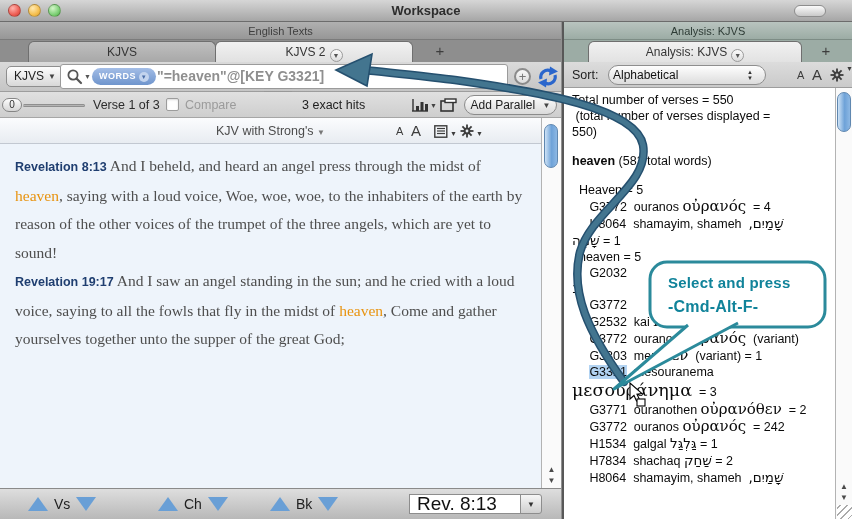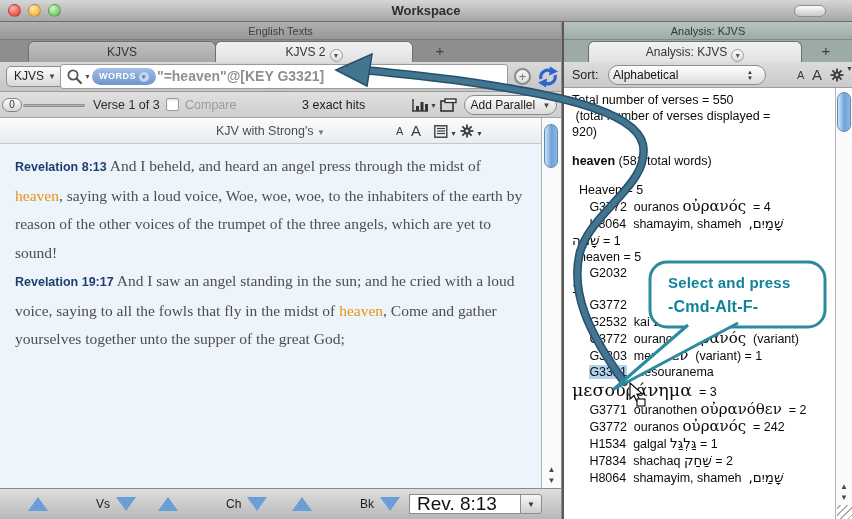--- a/index.html
+++ b/index.html
@@ -112,21 +112,21 @@
 
   
   .footer-l{position:absolute;left:0;top:466px;width:561px;height:31px;
             background:linear-gradient(#dedede,#b8b8b8);border-top:1px solid #8a8a8a;}
   .tri-up{display:inline-block;width:0;height:0;border-left:10px solid transparent;
           border-right:10px solid transparent;border-bottom:14px solid #699fd6;
           vertical-align:middle;margin:0 6px;}
   .tri-dn{display:inline-block;width:0;height:0;border-left:10px solid transparent;
           border-right:10px solid transparent;border-top:14px solid #699fd6;
           vertical-align:middle;margin:0 6px;}
-  .nav-label{display:inline-block;font-size:12px;color:#1e1e1e;vertical-align:middle;margin-left:42px;}
+  .nav-label{display:inline-block;font-size:14px;color:#1e1e1e;vertical-align:middle;}
   .nav-group{position:absolute;top:7px;}
   .ref-combo{position:absolute;left:409px;top:5px;width:112px;height:20px;background:#fff;
              border:1px solid #8d8d8d;font-size:19px;line-height:18px;padding-left:7px;color:#111;}
   .ref-dd-btn{position:absolute;left:520px;top:5px;width:22px;height:20px;border:1px solid #8d8d8d;
               background:linear-gradient(#f6f6f6,#cfcfcf);text-align:center;font-size:8px;line-height:20px;color:#333;
               border-radius:0 3px 3px 0;}
 
   
   .groupbar-r{position:absolute;left:0;top:0;width:100%;height:18px;text-align:center;font-size:11px;
               line-height:18px;color:#2e3c36;background:linear-gradient(#b9c4bf,#9caca5);border-bottom:1px solid #7d8c85;}
@@ -265,21 +265,21 @@
       <div class="sb-arrows" style="bottom:2px;">▲<br>▼</div>
     </div>
 
     <div class="footer-l">
       <span class="nav-group" style="left:22px;">
         <span class="tri-up"></span><span class="nav-label">Vs</span><span class="tri-dn"></span>
       </span>
       <span class="nav-group" style="left:152px;">
         <span class="tri-up"></span><span class="nav-label">Ch</span><span class="tri-dn"></span>
       </span>
-      <span class="nav-group" style="left:286px;">
+      <span class="nav-group" style="left:264px;">
         <span class="tri-up"></span><span class="nav-label">Bk</span><span class="tri-dn"></span>
       </span>
       <span class="ref-combo">Rev. 8:13</span>
       <span class="ref-dd-btn">▼</span>
     </div>
   </div>
 
   <div class="divider"></div>
 
   <div class="pane-right">
@@ -309,21 +309,21 @@
         </g>
         <circle cx="7" cy="7" r="3.4" fill="#3c3c3c"></circle>
           <circle cx="7" cy="7" r="1.4" fill="#cacaca"></circle>
       </svg>
       <span class="rgear-dd">▼</span>
     </div>
 
     <div class="analysis">
         <div class="aline"><span>Total number of verses = 550</span></div>
         <div class="aline"><span> (total number of verses displayed =</span></div>
-        <div class="aline"><span>920)</span></div>
+        <div class="aline"><span>550)</span></div>
         <div class="aline blank">&nbsp;</div>
         <div class="aline"><span class="seg-b">heaven</span><span> (582 total words)</span></div>
         <div class="aline blank">&nbsp;</div>
         <div class="aline"><span>  Heaven = 5</span></div>
         <div class="aline"><span>     G3772  ouranos </span><span class="seg-gk">οὐρανός</span><span>  = 4</span></div>
         <div class="aline"><span>     H8064  shamayim, shameh  </span><span class="seg-he">,שָׁמַיִם</span></div>
         <div class="aline"><span class="seg-he">שָׁמֶה</span><span> = 1</span></div>
         <div class="aline"><span>  heaven = 5</span></div>
         <div class="aline"><span>     G2032</span></div>
         <div class="aline"><span>1</span></div>

